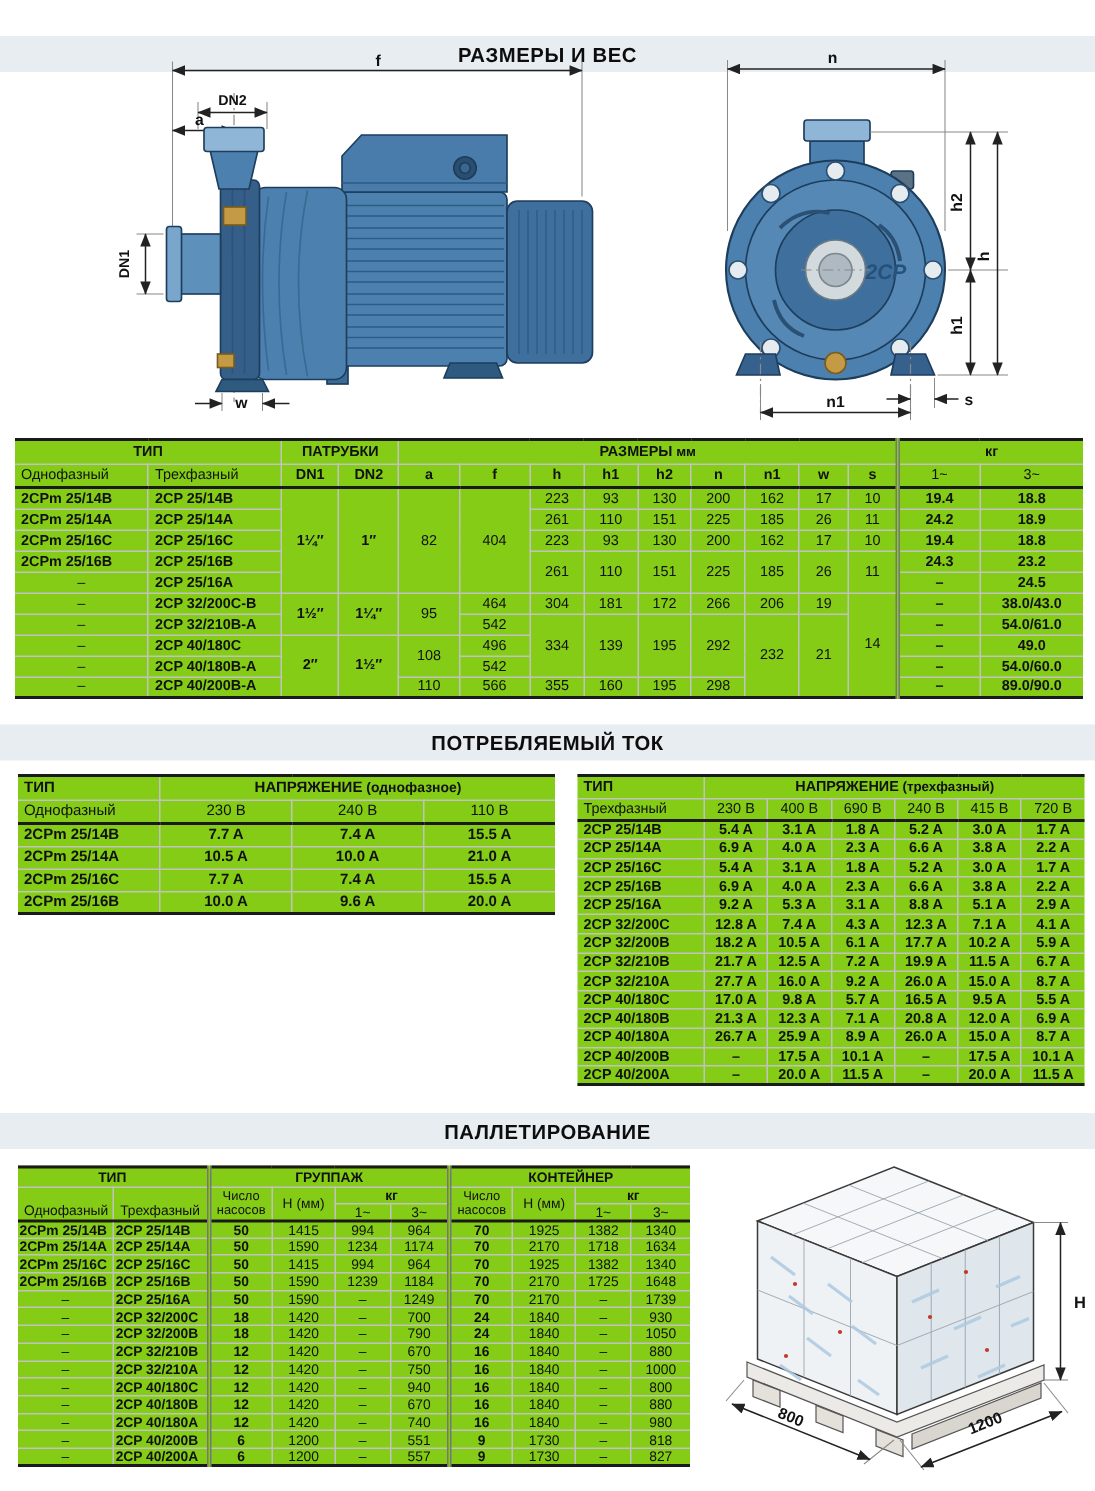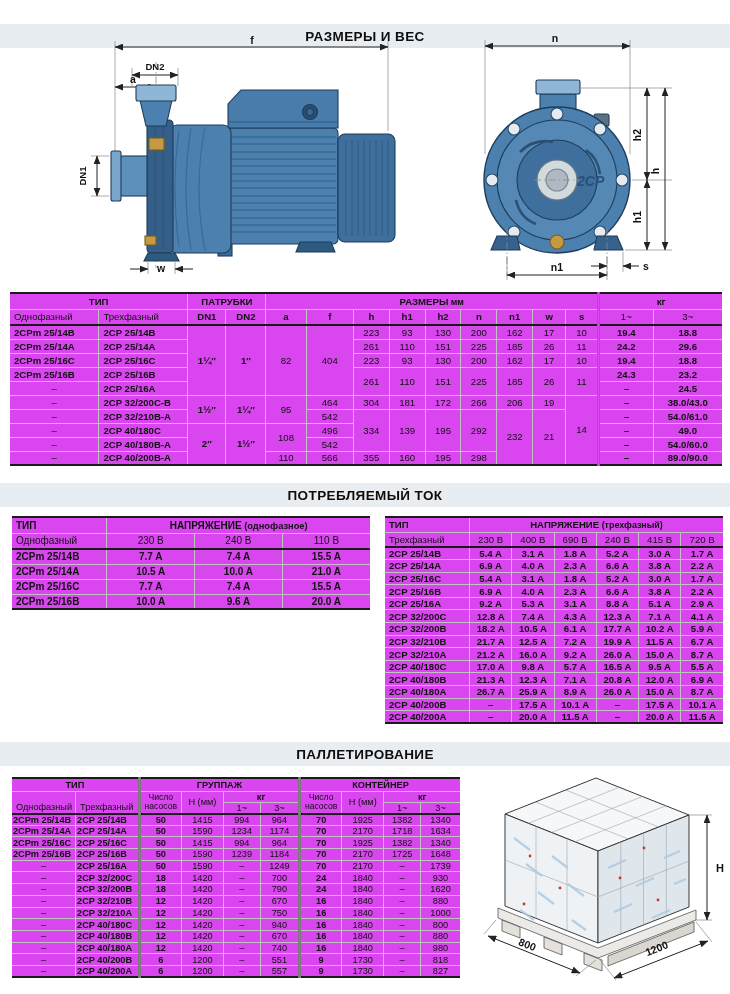--- a/index.html
+++ b/index.html
@@ -13,21 +13,21 @@
   #svg-side{left:75px;top:36px}
   #svg-front{left:460px;top:34px}
   #svg-pal{left:468px;top:768px}
   .dim{stroke:#222;stroke-width:1}
   .ext{stroke:#888;stroke-width:.7}
   .cl{stroke:#8a8a8a;stroke-width:.8;stroke-dasharray:7 3 1.5 3;fill:none}
   .dlab{font-size:10.5px;font-weight:bold;fill:#111}
   .fin{stroke:#2d5b82;stroke-width:.9;fill:none}
   .grid{stroke:#9aa4ad;stroke-width:.6;fill:none}
   .streak{stroke:#adc9e0;stroke-width:2.2;fill:none;opacity:.85}
-  table{border-collapse:collapse;table-layout:fixed;position:absolute;border-top:2px solid #1a1a1a;border-bottom:2px solid #1a1a1a;background:#d946ef}
+  table{border-collapse:collapse;table-layout:fixed;position:absolute;border-top:2px solid #1a1a1a;border-bottom:2px solid #1a1a1a;background:#84cc16}
   th,td{border:1px solid #c2c2c2;text-align:center;vertical-align:middle;padding:0 2px;overflow:hidden;white-space:nowrap}
   tr>*:first-child{border-left:0}
   tr>*:last-child{border-right:0}
   tbody tr:first-child>*{border-top:2px solid #1a1a1a}
   .al{text-align:left;padding-left:4px}
   .bb{font-weight:bold}
   .nn{font-weight:normal}
   .gl{border-left:3px double #777}
   .vb{vertical-align:bottom;padding-bottom:1px}
   .wr{white-space:normal;line-height:9px;font-size:8.6px}
@@ -220,21 +220,21 @@
         <td class="bb al">2CPm 25/14A</td>
         <td class="bb al">2CP 25/14A</td>
         <td class="nn">261</td>
         <td class="nn">110</td>
         <td class="nn">151</td>
         <td class="nn">225</td>
         <td class="nn">185</td>
         <td class="nn">26</td>
         <td class="nn">11</td>
         <td class="bb gl">24.2</td>
-        <td class="bb">29.6</td>
+        <td class="bb">18.9</td>
       </tr>
       <tr>
         <td class="bb al">2CPm 25/16C</td>
         <td class="bb al">2CP 25/16C</td>
         <td class="nn">223</td>
         <td class="nn">93</td>
         <td class="nn">130</td>
         <td class="nn">200</td>
         <td class="nn">162</td>
         <td class="nn">17</td>
@@ -467,21 +467,21 @@
         <td class="bb al">2CP 32/210B</td>
         <td class="bb">21.7 A</td>
         <td class="bb">12.5 A</td>
         <td class="bb">7.2 A</td>
         <td class="bb">19.9 A</td>
         <td class="bb">11.5 A</td>
         <td class="bb">6.7 A</td>
       </tr>
       <tr>
         <td class="bb al">2CP 32/210A</td>
-        <td class="bb">21.2 A</td>
+        <td class="bb">27.7 A</td>
         <td class="bb">16.0 A</td>
         <td class="bb">9.2 A</td>
         <td class="bb">26.0 A</td>
         <td class="bb">15.0 A</td>
         <td class="bb">8.7 A</td>
       </tr>
       <tr>
         <td class="bb al">2CP 40/180C</td>
         <td class="bb">17.0 A</td>
         <td class="bb">9.8 A</td>
@@ -645,21 +645,21 @@
       <tr>
         <td class="nn">–</td>
         <td class="bb al">2CP 32/200B</td>
         <td class="bb gl">18</td>
         <td class="nn">1420</td>
         <td class="nn">–</td>
         <td class="nn">790</td>
         <td class="bb gl">24</td>
         <td class="nn">1840</td>
         <td class="nn">–</td>
-        <td class="nn">1620</td>
+        <td class="nn">1050</td>
       </tr>
       <tr>
         <td class="nn">–</td>
         <td class="bb al">2CP 32/210B</td>
         <td class="bb gl">12</td>
         <td class="nn">1420</td>
         <td class="nn">–</td>
         <td class="nn">670</td>
         <td class="bb gl">16</td>
         <td class="nn">1840</td>

